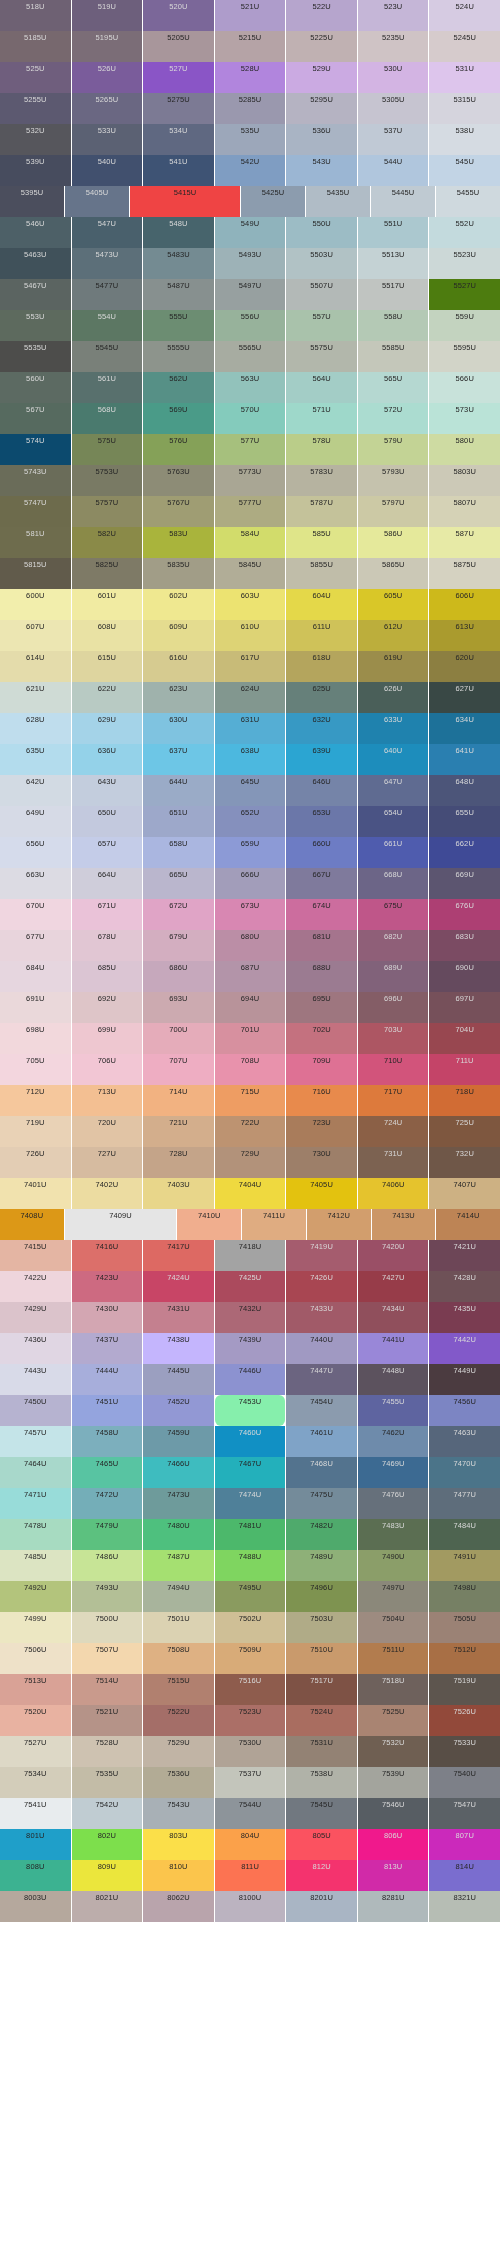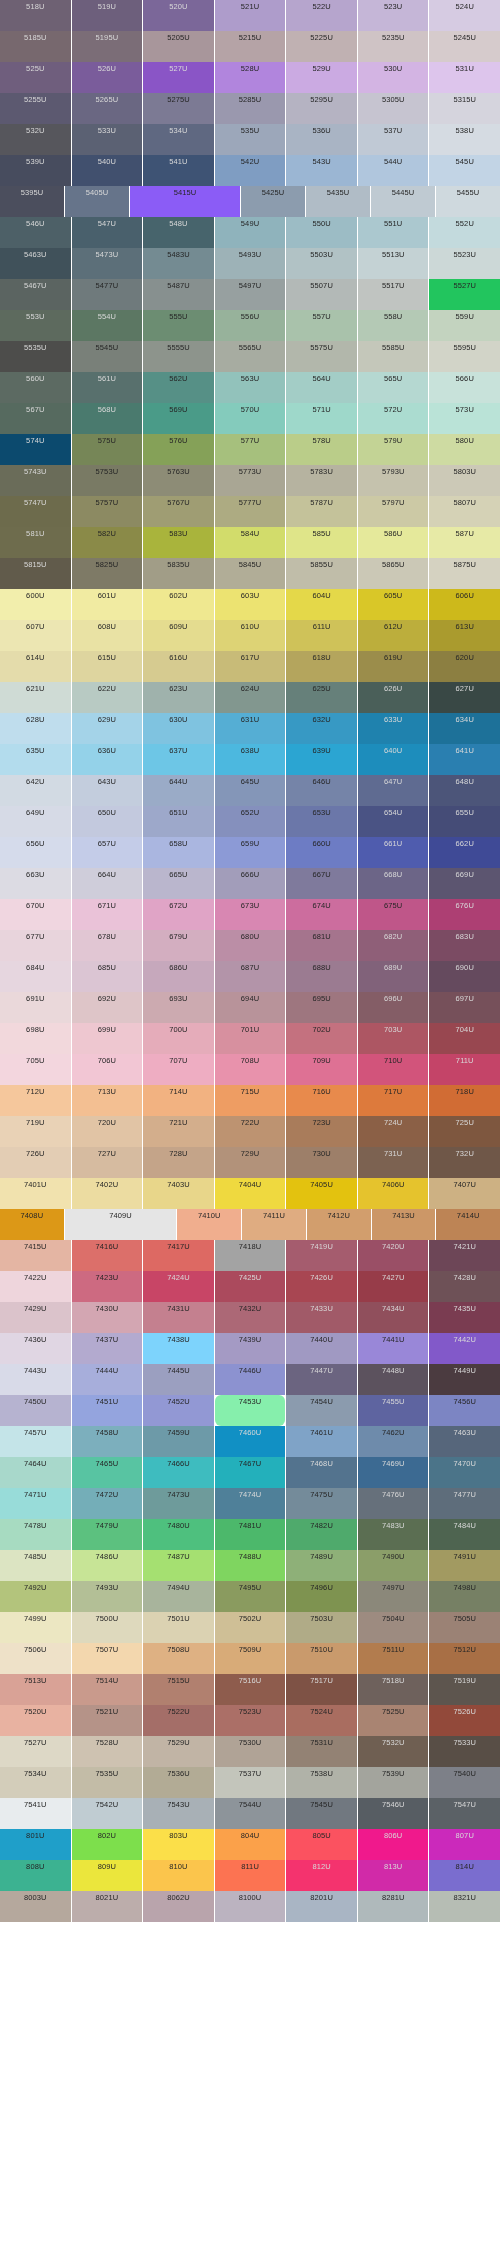--- a/index.html
+++ b/index.html
@@ -188,21 +188,21 @@
         <span class="swatch-label">545U</span>
       </div>
     </div>
     <div class="swatch-row">
       <div class="swatch dark" style="background: rgb(75, 78, 93);">
         <span class="swatch-label">5395U</span>
       </div>
       <div class="swatch dark" style="background: rgb(102, 116, 138);">
         <span class="swatch-label">5405U</span>
       </div>
-      <div class="swatch" style="background: #8b5cf6; padding-left: 46px;">
+      <div class="swatch" style="background: #ef4444; padding-left: 46px;">
         <span class="swatch-label">5415U</span>
       </div>
       <div class="swatch" style="background: rgb(140, 156, 174);">
         <span class="swatch-label">5425U</span>
       </div>
       <div class="swatch" style="background: rgb(176, 188, 198);">
         <span class="swatch-label">5435U</span>
       </div>
       <div class="swatch" style="background: rgb(191, 202, 210);">
         <span class="swatch-label">5445U</span>
@@ -269,21 +269,21 @@
       </div>
       <div class="swatch" style="background: rgb(151, 160, 160);">
         <span class="swatch-label">5497U</span>
       </div>
       <div class="swatch" style="background: rgb(179, 185, 183);">
         <span class="swatch-label">5507U</span>
       </div>
       <div class="swatch" style="background: rgb(192, 196, 193);">
         <span class="swatch-label">5517U</span>
       </div>
-      <div class="swatch" style="background: #22c55e;">
+      <div class="swatch" style="background: #4d7c0f;">
         <span class="swatch-label">5527U</span>
       </div>
     </div>
     <div class="swatch-row">
       <div class="swatch dark" style="background: rgb(93, 106, 94);">
         <span class="swatch-label">553U</span>
       </div>
       <div class="swatch dark" style="background: rgb(92, 119, 99);">
         <span class="swatch-label">554U</span>
       </div>
@@ -1039,21 +1039,21 @@
         <span class="swatch-label">7435U</span>
       </div>
     </div>
     <div class="swatch-row">
       <div class="swatch" style="background: rgb(224, 214, 227);">
         <span class="swatch-label">7436U</span>
       </div>
       <div class="swatch" style="background: rgb(179, 170, 207);">
         <span class="swatch-label">7437U</span>
       </div>
-      <div class="swatch" style="background: #7dd3fc;">
+      <div class="swatch" style="background: #c4b5fd;">
         <span class="swatch-label">7438U</span>
       </div>
       <div class="swatch" style="background: rgb(164, 154, 196);">
         <span class="swatch-label">7439U</span>
       </div>
       <div class="swatch" style="background: rgb(160, 153, 194);">
         <span class="swatch-label">7440U</span>
       </div>
       <div class="swatch" style="background: rgb(153, 135, 216);">
         <span class="swatch-label">7441U</span>

